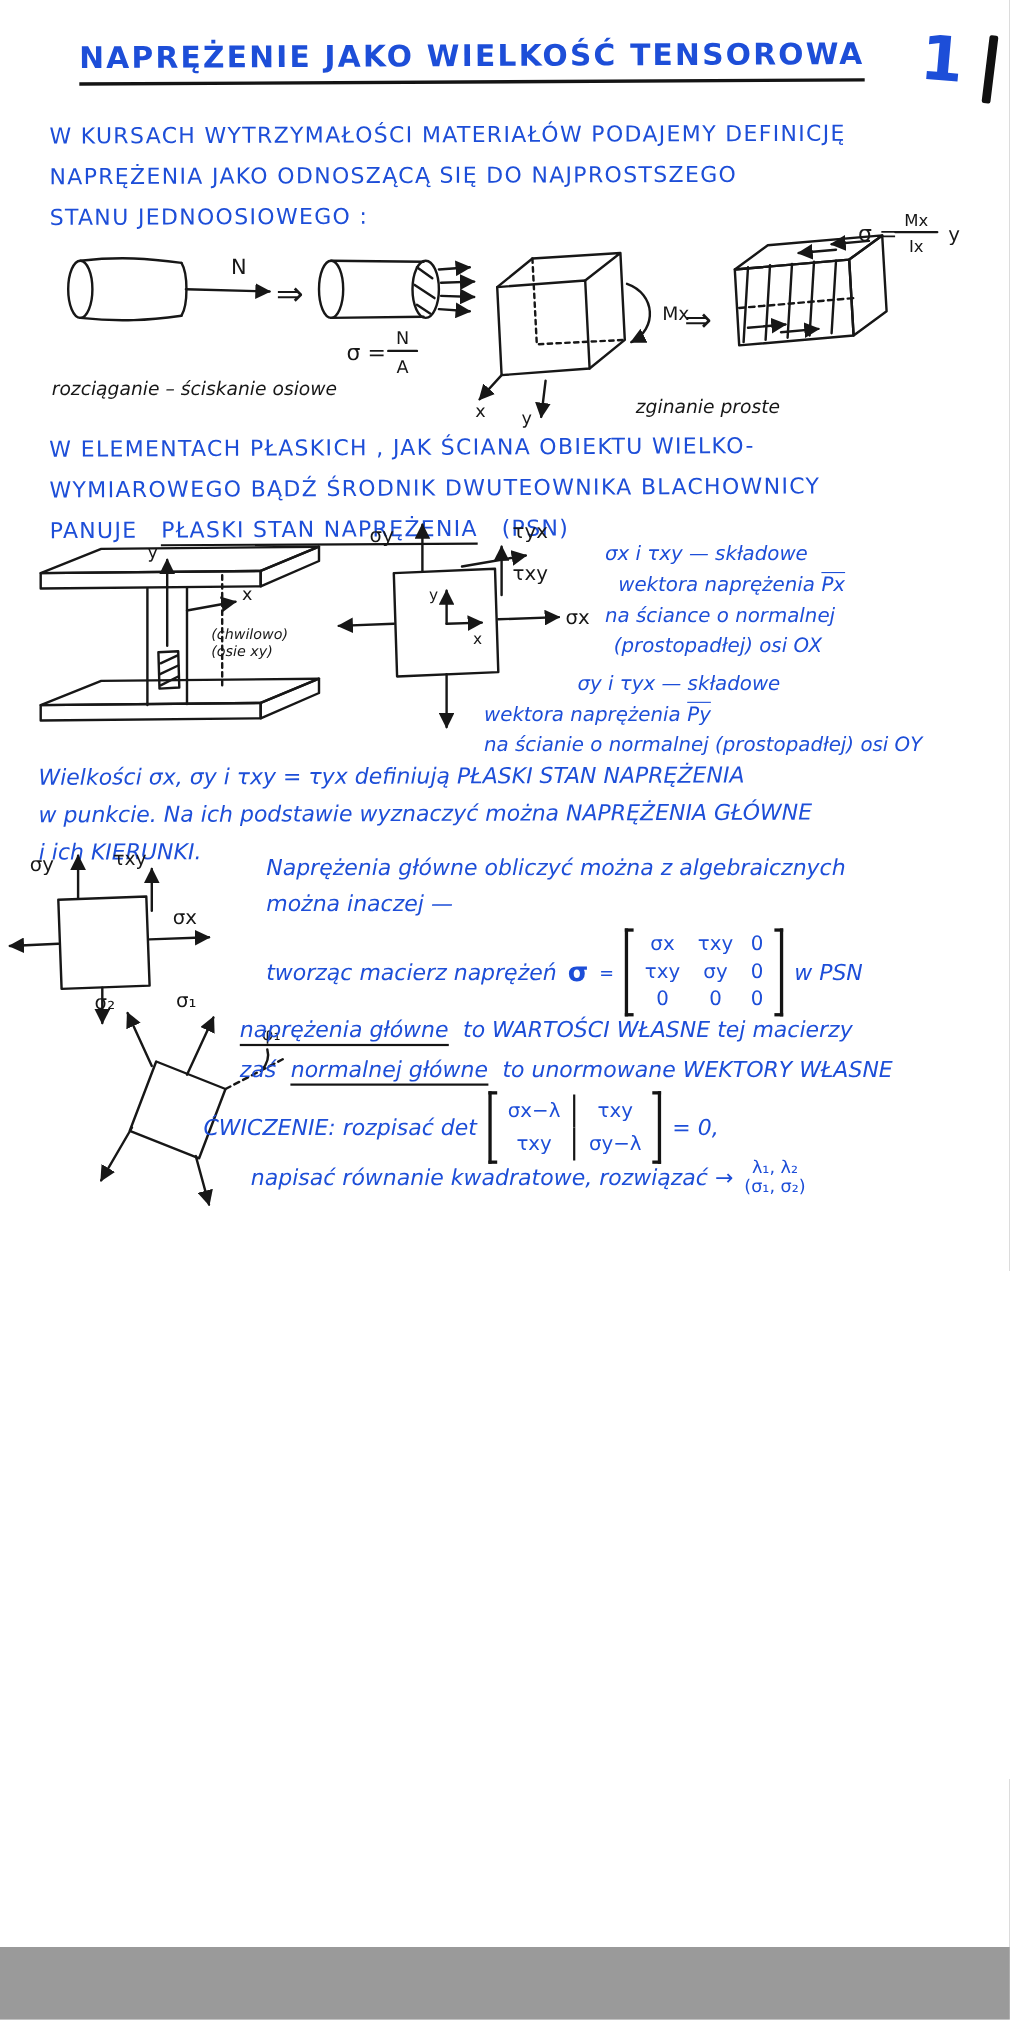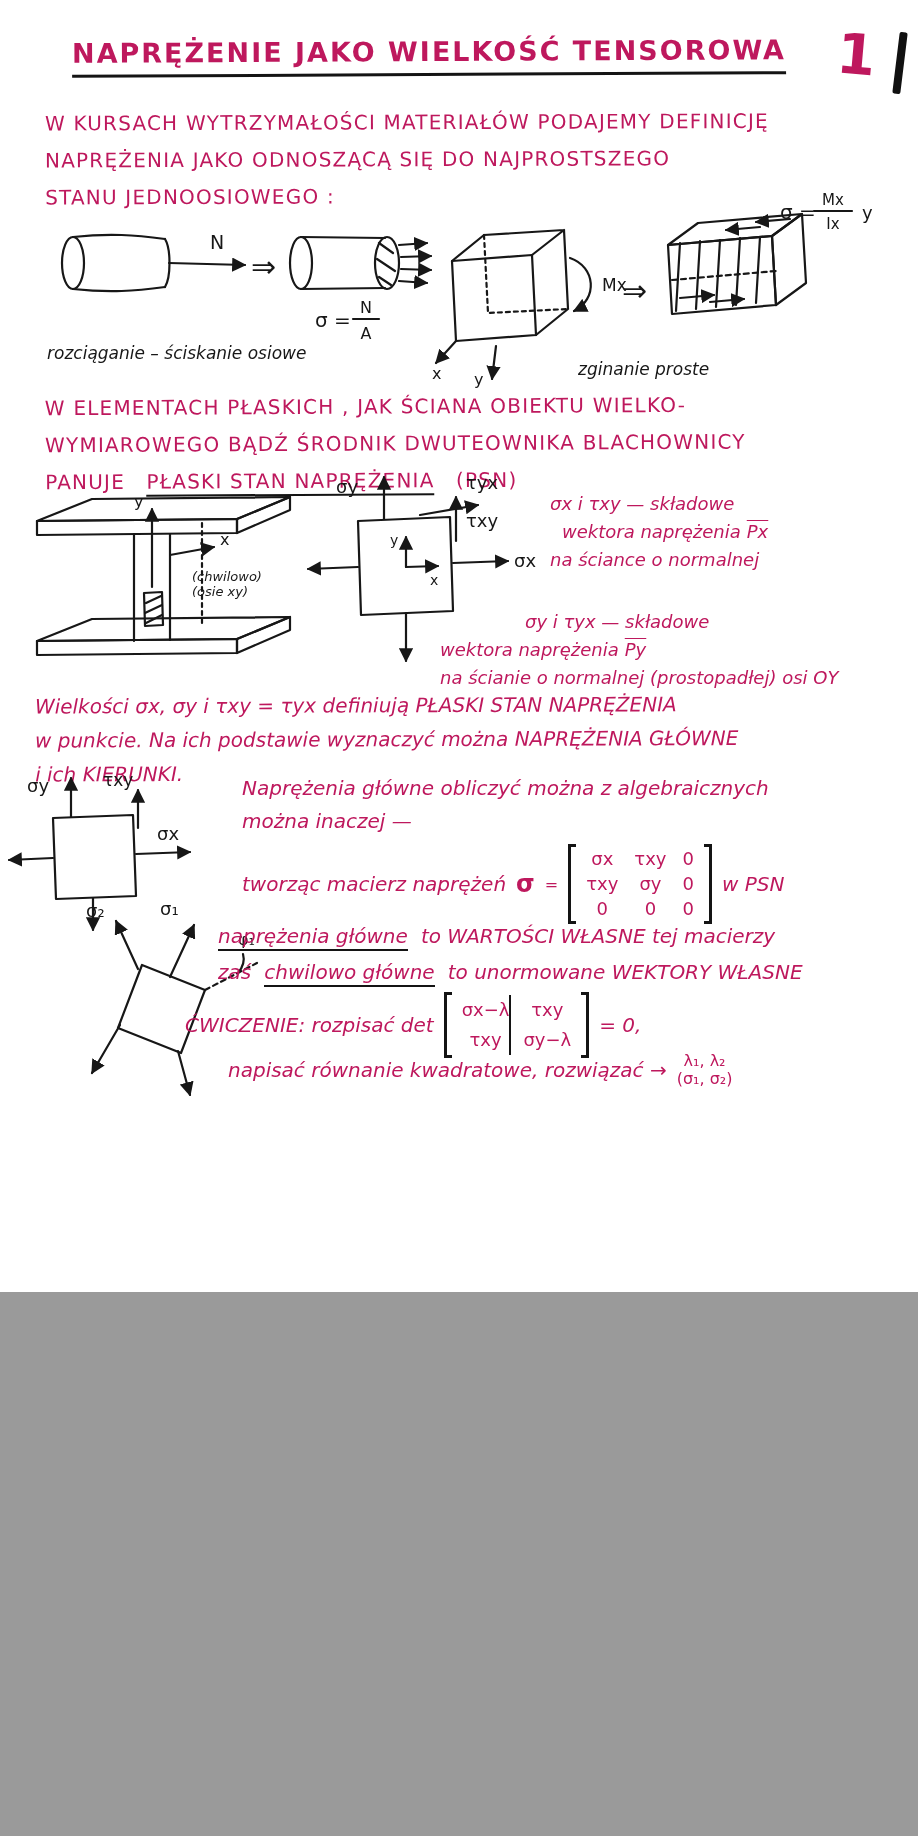--- a/index.html
+++ b/index.html
@@ -1,20 +1,20 @@
 <!DOCTYPE html>
 <html><head>
 <meta charset="utf-8">
 <style>
   * { margin:0; padding:0; box-sizing:border-box; }
   html,body { background:#9a9a9a; }
   #page {
-    position:relative; width:918px; height:1292px; margin:0 auto;
+    position:relative; width:918px; height:1770px; margin:0 auto;
     background:#ffffff; overflow:hidden;
-    font-family:"DejaVu Sans", sans-serif; color:#be185d;
+    font-family:"DejaVu Sans", sans-serif; color:#1d4ed8;
   }
   .abs { position:absolute; }
   .caps { font-size:20px; letter-spacing:1.2px; line-height:37px; font-weight:500; }
   .script { font-style:italic; font-size:20px; }
   .small-script { font-style:italic; font-size:18px; }
   .hand-title {
     font-size:27px; letter-spacing:2px; font-weight:600;
     border-bottom:3px solid #141414; padding-bottom:6px; transform:rotate(-0.3deg);
     white-space:nowrap;
   }
@@ -28,21 +28,21 @@
   .matrix { display:inline-flex; align-items:stretch; vertical-align:middle; }
   .bk { width:8px; border:3px solid #141414; }
   .bk-l { border-right:none; }
   .bk-r { border-left:none; }
   .mtx3 {
     display:grid; grid-template-columns:repeat(3,auto);
     column-gap:16px; row-gap:3px; padding:4px 10px;
     font-size:18px; text-align:center; line-height:22px;
   }
   .mtx2 { display:grid; grid-template-columns:auto auto; padding:3px 6px; font-size:18px; text-align:center; line-height:24px; }
-  .mtx2 .c1 { border-right:2px solid #141414; padding:3px 0 3px 4px; }
+  .mtx2 .c1 { border-right:2px solid #141414; padding:3px 12px 3px 4px; }
   .mtx2 .c2 { padding:3px 4px 3px 12px; }
   .stack { display:inline-flex; flex-direction:column; align-items:center; line-height:1.15; }
   .stack .sub { font-size:16px; }
   .speck { width:14px; height:4px; background:#c2c2c2; border-radius:2px; }
   svg { overflow:visible; }
   svg * { stroke:#171717; stroke-width:2.2; fill:none; stroke-linecap:round; stroke-linejoin:round; }
   svg text { stroke:none; fill:#171717; font-family:"DejaVu Sans", sans-serif; }
   svg marker path { stroke:none; fill:#171717; }
 </style>
 </head>
@@ -200,20 +200,21 @@
       <text x="132" y="120" font-size="14">x</text>
     </g>
   </svg>
 
   <div class="abs small-script" style="left:550px; top:490px; width:365px; line-height:28px;">
     <div>σx i τxy — składowe</div>
     <div style="margin-left:12px;">
       <span>wektora naprężenia</span><span class="vec">Px</span>
     </div>
     <div>na ściance o normalnej</div>
+    <div style="margin-left:8px;">(prostopadłej) osi OX</div>
   </div>
 
   <div class="abs small-script" style="left:440px; top:608px; width:475px; line-height:28px;">
     <div style="margin-left:85px;">σy i τyx — składowe</div>
     <div style="">
       <span>wektora naprężenia</span><span class="vec">Py</span>
     </div>
     <div>na ścianie o normalnej (prostopadłej) osi OY</div>
   </div>
 
@@ -283,21 +284,21 @@
     <line x1="78" y1="132" x2="50" y2="180" marker-end="url(#a6)"></line>
     <line x1="136" y1="158" x2="148" y2="202" marker-end="url(#a6)"></line>
   </svg>
 
   <div class="abs line" style="left:218px; top:920px;text-align:center;">
     <span class="ul script">naprężenia główne</span>
     <span class="script" style="margin-left:8px;">to WARTOŚCI WŁASNE tej macierzy</span>
   </div>
   <div class="abs line" style="left:218px; top:956px;">
     <span class="script">zaś</span>
-    <span class="ul script" style="margin:0 8px;">chwilowo główne</span>
+    <span class="ul script" style="margin:0 8px;">normalnej główne</span>
     <span class="script">to unormowane WEKTORY WŁASNE</span>
   </div>
 
   <div class="abs row-flex" style="left:185px; top:992px;">
     <span class="script">ĆWICZENIE: rozpisać det</span>
     <span class="matrix">
       <span class="bk bk-l"></span>
       <span class="mtx2">
         <span class="c1">σx−λ</span>
         <span class="c2">τxy</span>

